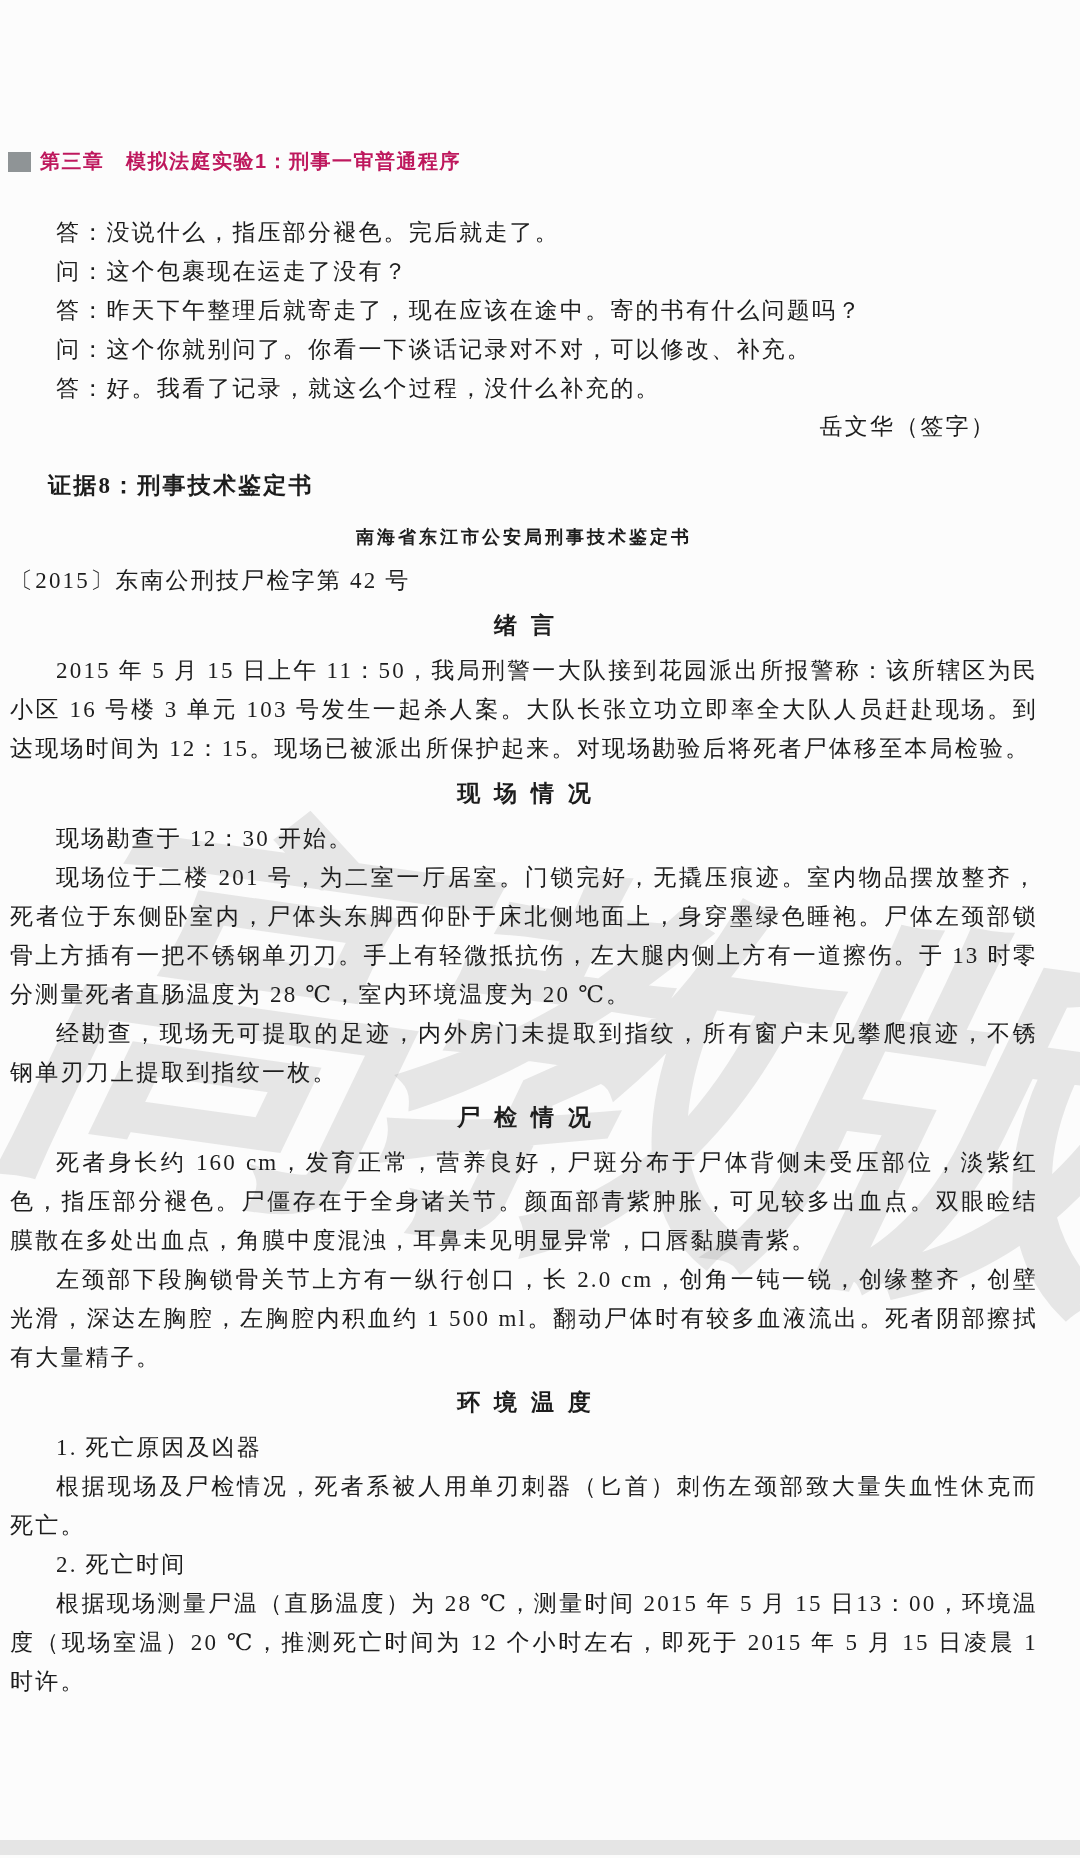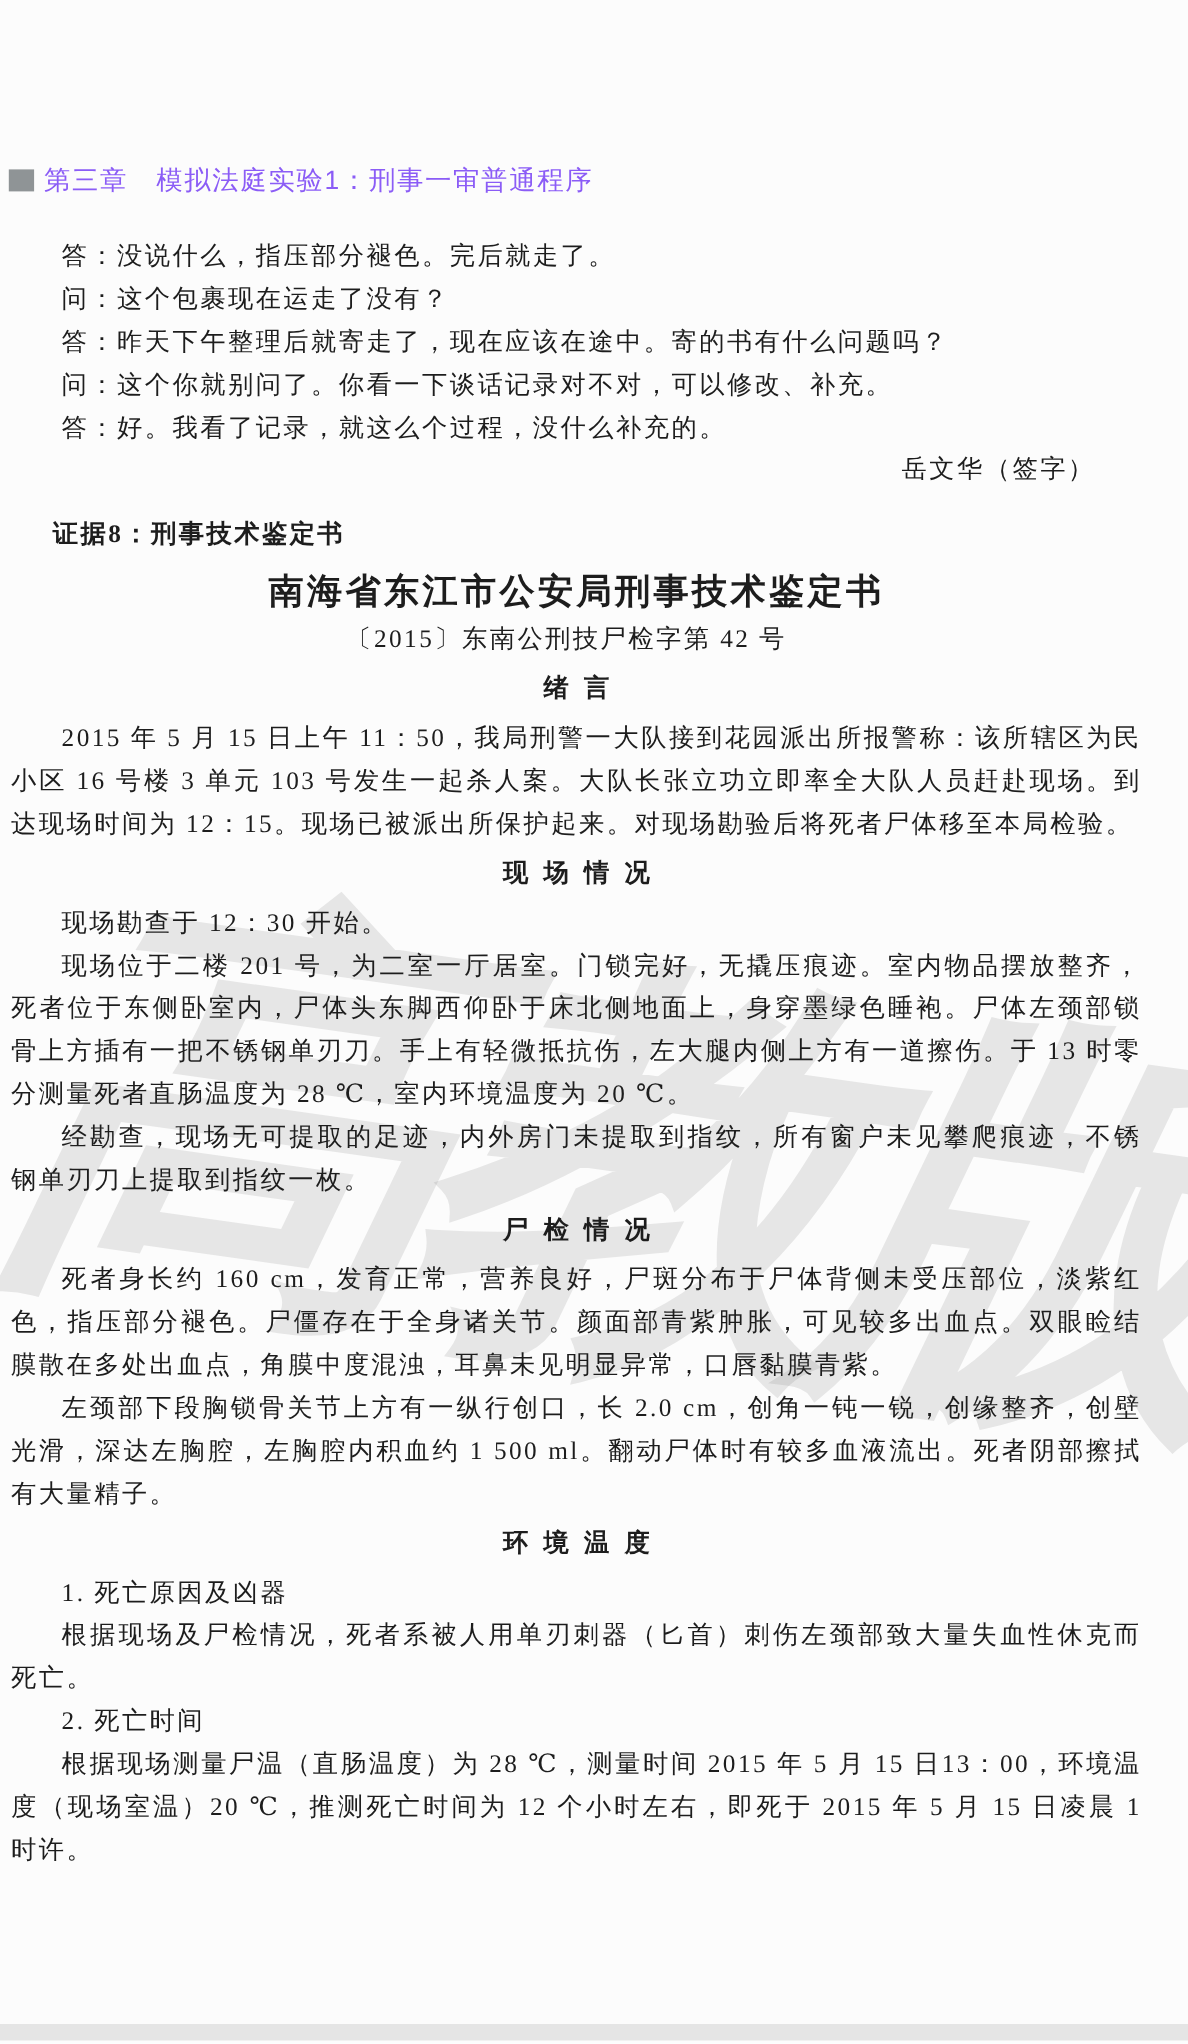--- a/index.html
+++ b/index.html
@@ -20,24 +20,24 @@
     display: flex; align-items: center;
     font-family: "Liberation Sans", "DejaVu Sans", sans-serif;
   }
   .chapter-marker {
     width: 23px; height: 20px;
     background: #8f9496;
     margin-right: 9px;
     flex: 0 0 auto;
   }
   .chapter-title {
-    font-size: 24px;
+    font-size: 20px;
     letter-spacing: 1.5px;
-    color: #8b5cf6;
-    font-weight: 400;
+    color: #be185d;
+    font-weight: 700;
   }
 
   
   .watermark {
     position: absolute;
     left: 20px;
     top: 780px;
     width: 1060px;
     font-size: 400px;
     line-height: 430px;
@@ -71,26 +71,26 @@
   .evidence-heading {
     margin: 22px 0 8px 38px;
     font-size: 23px;
     font-weight: bold;
     letter-spacing: 2.2px;
   }
 
   .report-title {
     margin: 10px 0 0 0;
     text-align: center;
-    font-size: 32px;
+    font-size: 18px;
     font-weight: bold;
     line-height: 44px;
     letter-spacing: 3px;
   }
-  .doc-number { margin: 2px 18px 0 0; text-align: center; text-indent: 0; }
+  .doc-number { margin: 2px 18px 0 0; text-align: left; text-indent: 0; }
 
   .sec-heading {
     margin: 6px 0 6px 0;
     text-align: center;
     font-size: 23px;
     font-weight: bold;
     line-height: 39px;
     letter-spacing: 0.6em;
     text-indent: 0.6em;
   }

